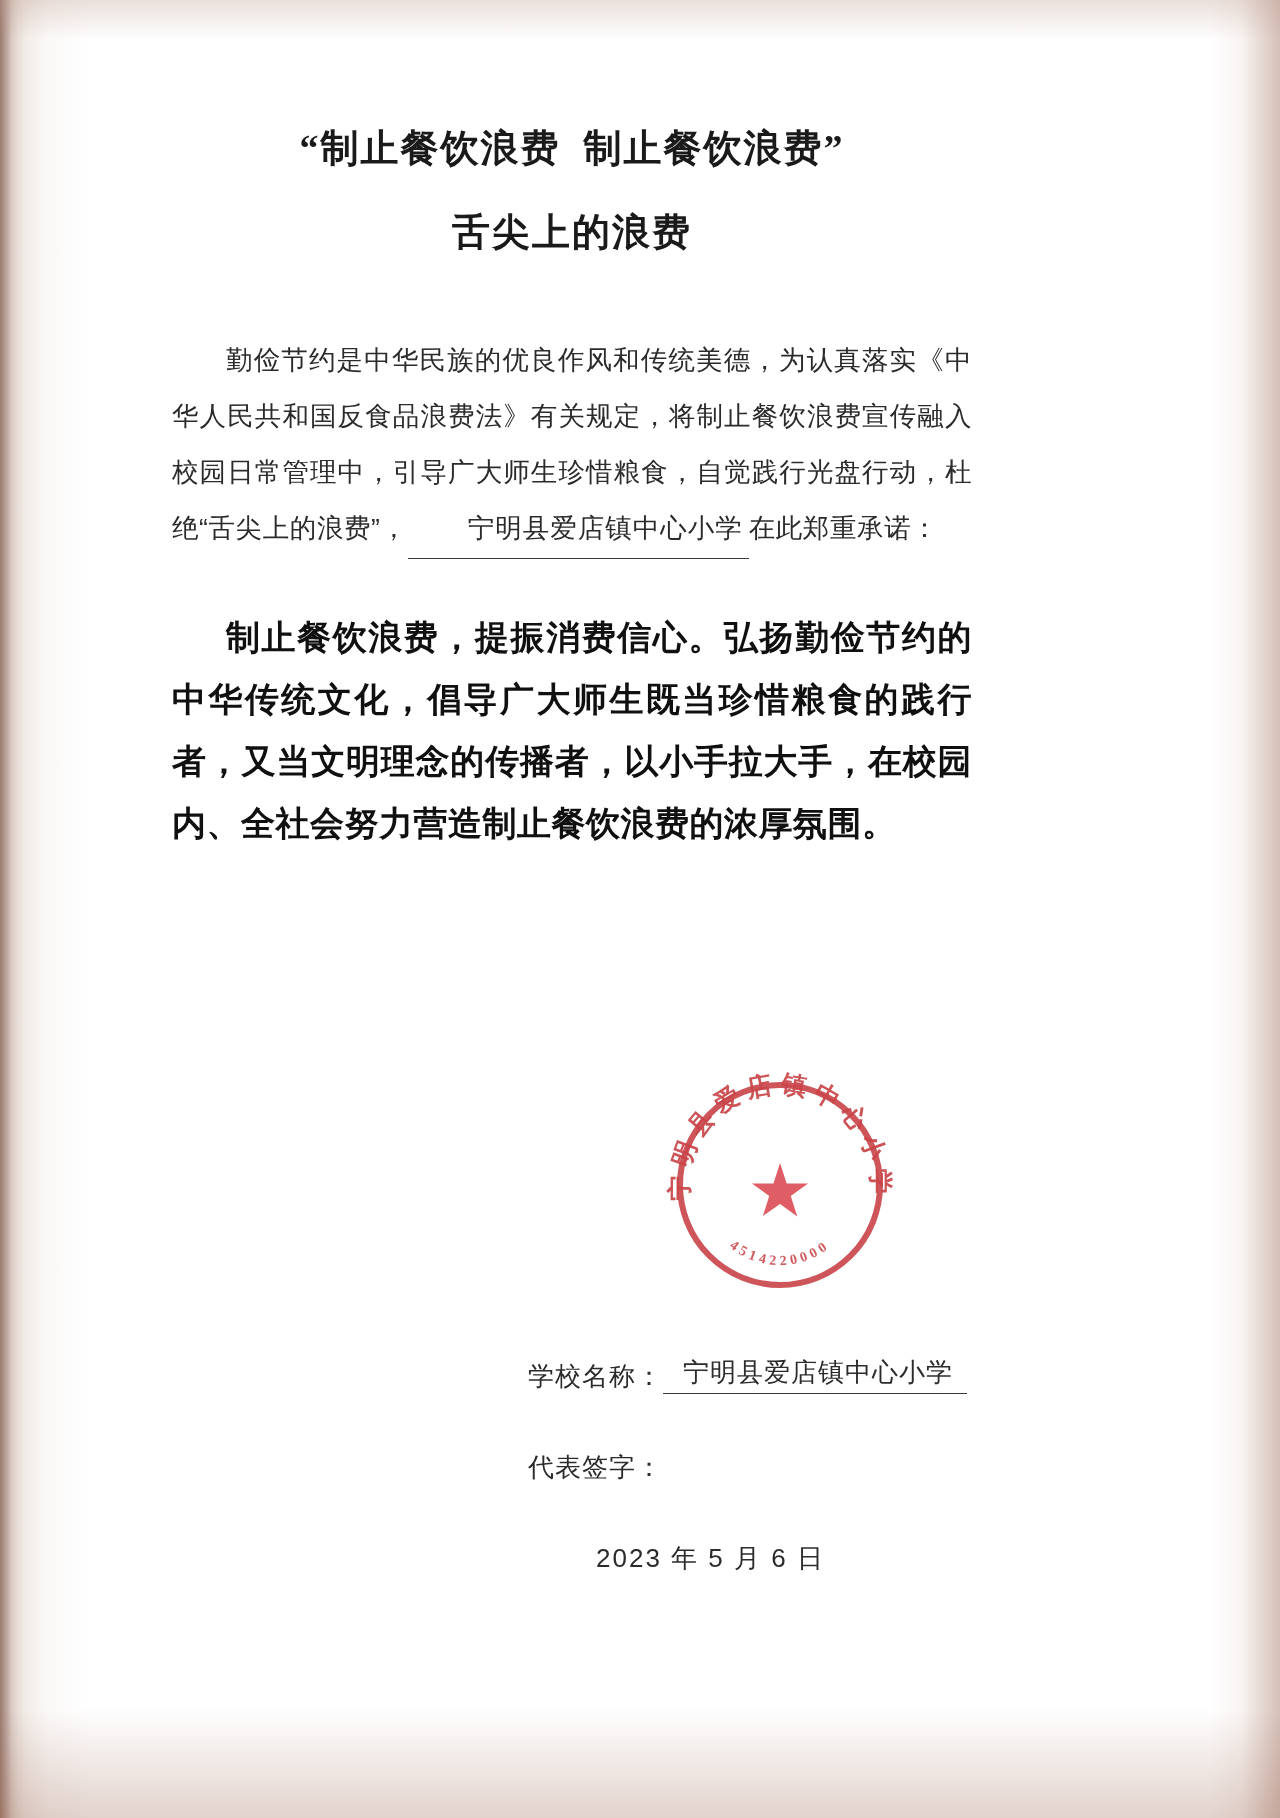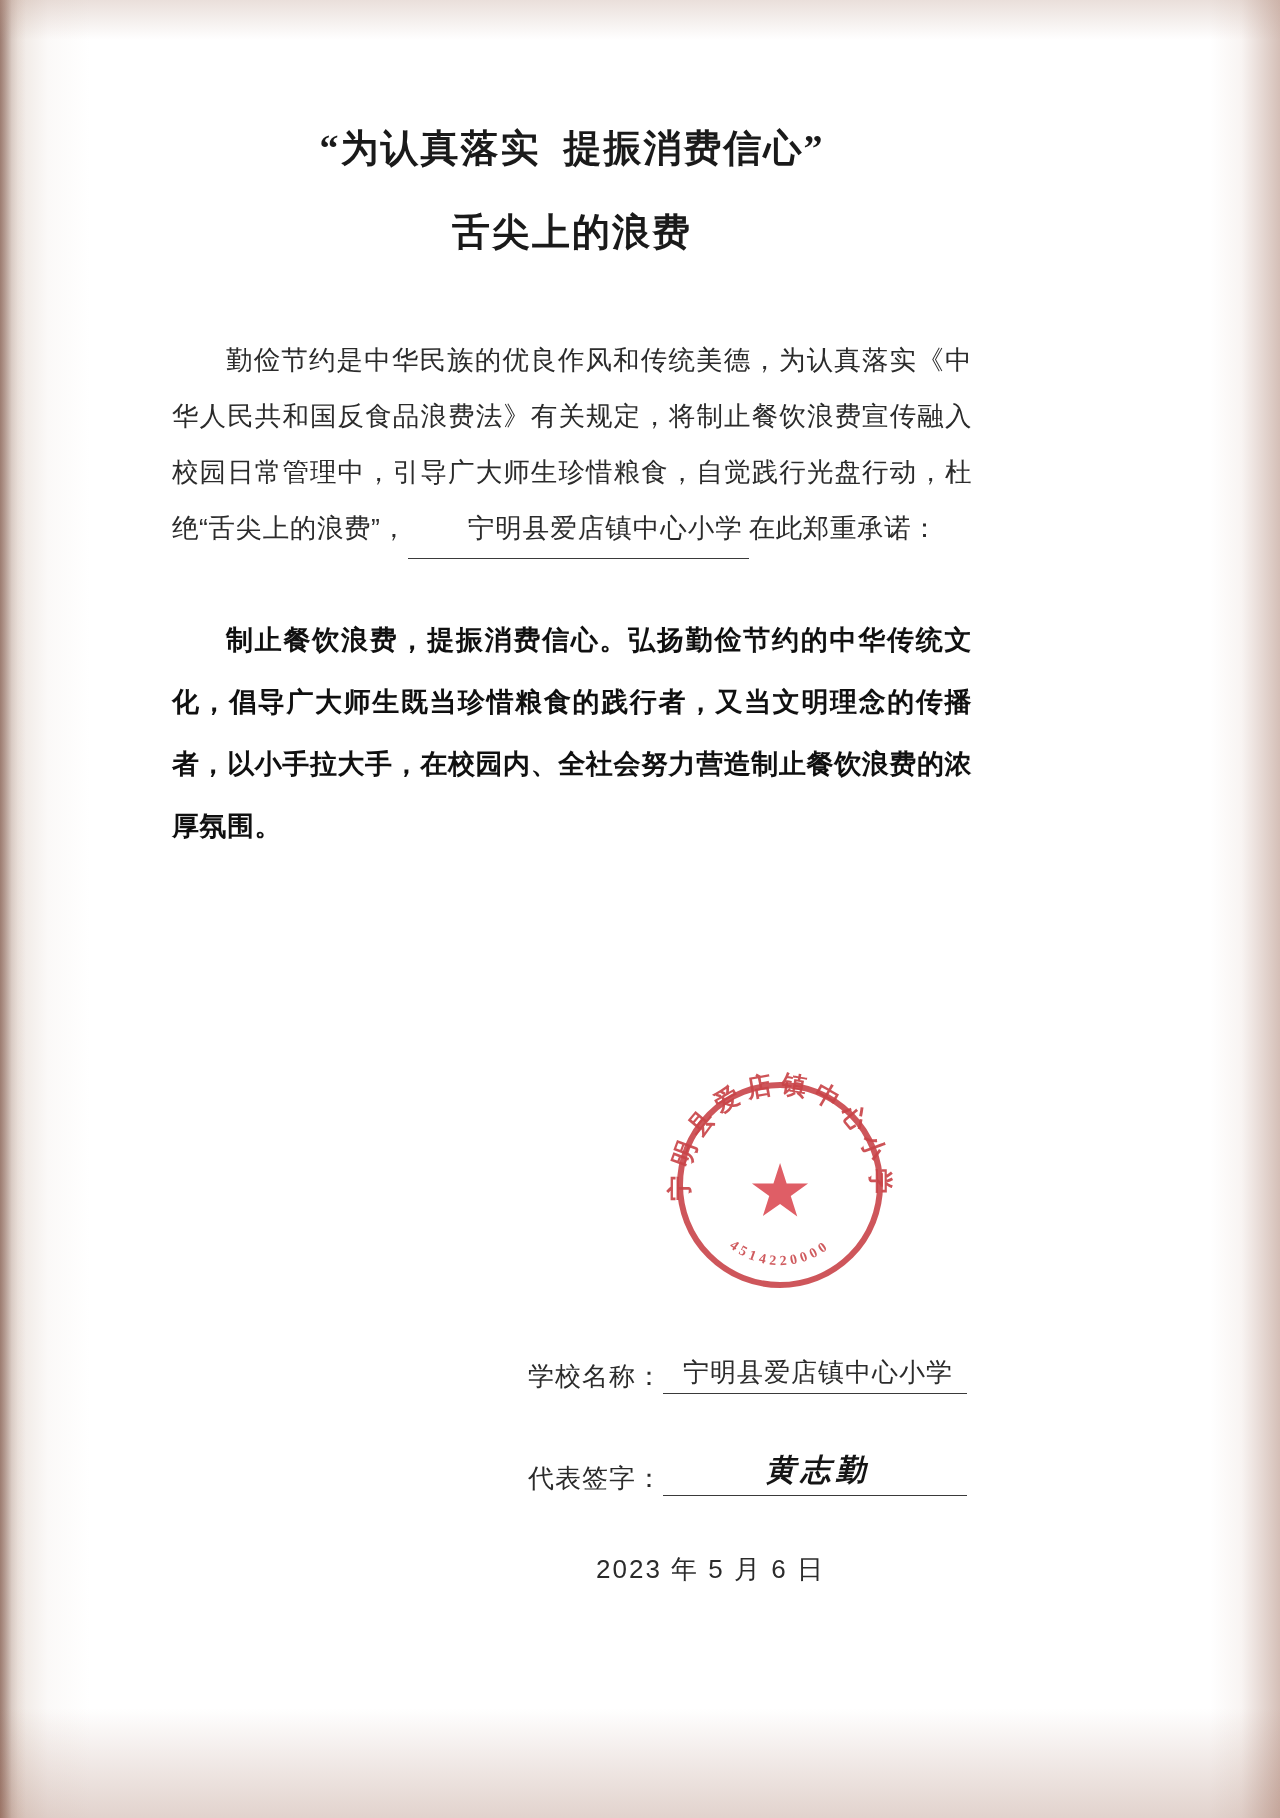--- a/index.html
+++ b/index.html
@@ -84,24 +84,24 @@
     border-bottom: 1.6px solid #3a3a3a;
     padding: 0 6px 2px 6px;
     display: inline-block;
     letter-spacing: 1px;
   }
 
   .para-bold {
     margin-top: 50px;
     font-weight: bold;
     color: #101010;
-    font-size: 27px;
+    font-size: 34px;
     line-height: 62px;
     letter-spacing: 0.5px;
-    font-family: Liberation Sans, sans-serif;
+    font-family: Liberation Mono, monospace;
   }
 
   .para-3 { margin-top: 50px; }
 
   
   .sign-block {
     position: absolute;
     left: 188px;
     top: 1355px;
     width: 800px;
@@ -169,21 +169,21 @@
 <div class="page">
 
   <div class="scan-edge-left"></div>
   <div class="scan-edge-right"></div>
   <div class="scan-edge-top"></div>
   <div class="scan-edge-bottom"></div>
 
   <div class="content">
 
     <div class="title-block">
-      <div class="title-line">“为认真落实  提振消费信心”</div>
+      <div class="title-line">“制止餐饮浪费  制止餐饮浪费”</div>
       <div class="title-line second">舌尖上的浪费</div>
     </div>
 
     <div class="para indent para-1">
       <span>勤俭节约是中华民族的优良作风和传统美德，为认真落实《中华人民共和国反食品浪费法》有关规定，将制止餐饮浪费宣传融入校园日常管理中，引导广大师生珍惜粮食，自觉践行光盘行动，杜绝“舌尖上的浪费”，</span><span class="blank-name">宁明县爱店镇中心小学</span><span>在此郑重承诺：</span>
     </div>
 
     <div class="para indent para-bold">制止餐饮浪费，提振消费信心。弘扬勤俭节约的中华传统文化，倡导广大师生既当珍惜粮食的践行者，又当文明理念的传播者，以小手拉大手，在校园内、全社会努力营造制止餐饮浪费的浓厚氛围。</div>
 
 
@@ -208,20 +208,19 @@
 
   <div class="sign-block">
 
     <div class="sign-row">
       <span class="sign-label">学校名称：</span>
       <span class="sign-value">宁明县爱店镇中心小学</span>
     </div>
 
     <div class="sign-row">
       <span class="sign-label">代表签字：</span>
-      <span class="sign-value handwriting">黄志勤</span>
     </div>
 
     <div class="date-row">2023 年 5 月 6 日</div>
 
   </div>
 
 </div>
 
 </body></html>

